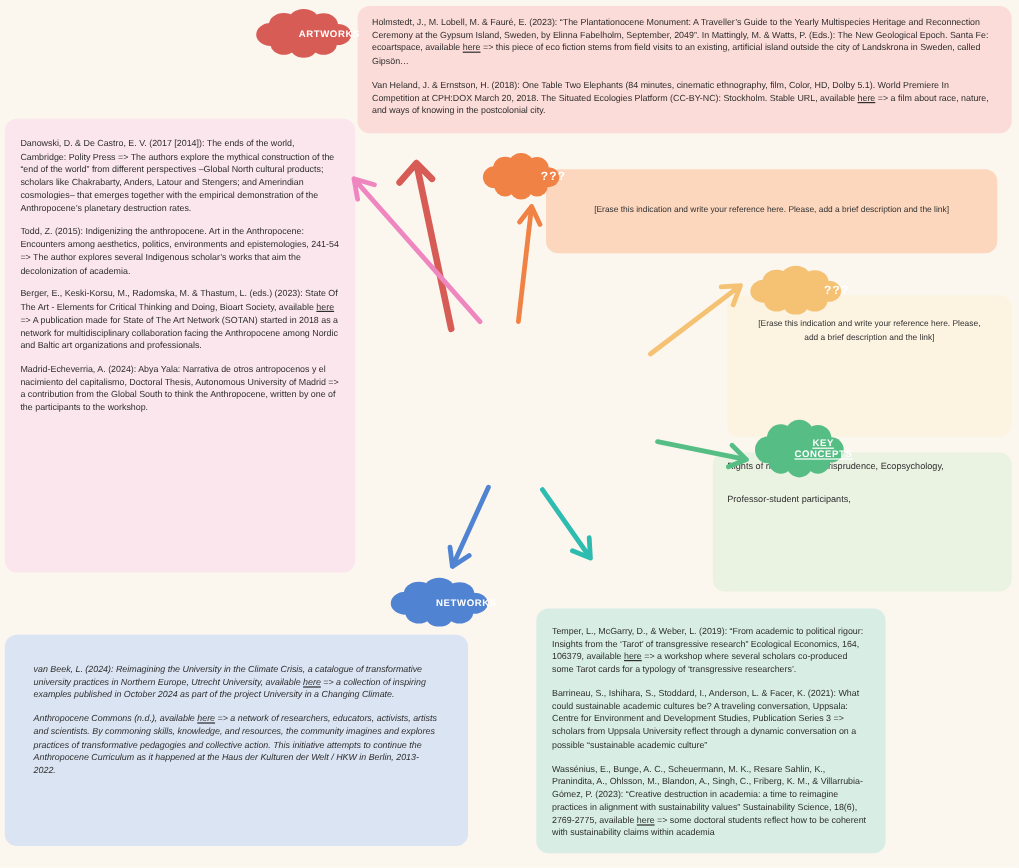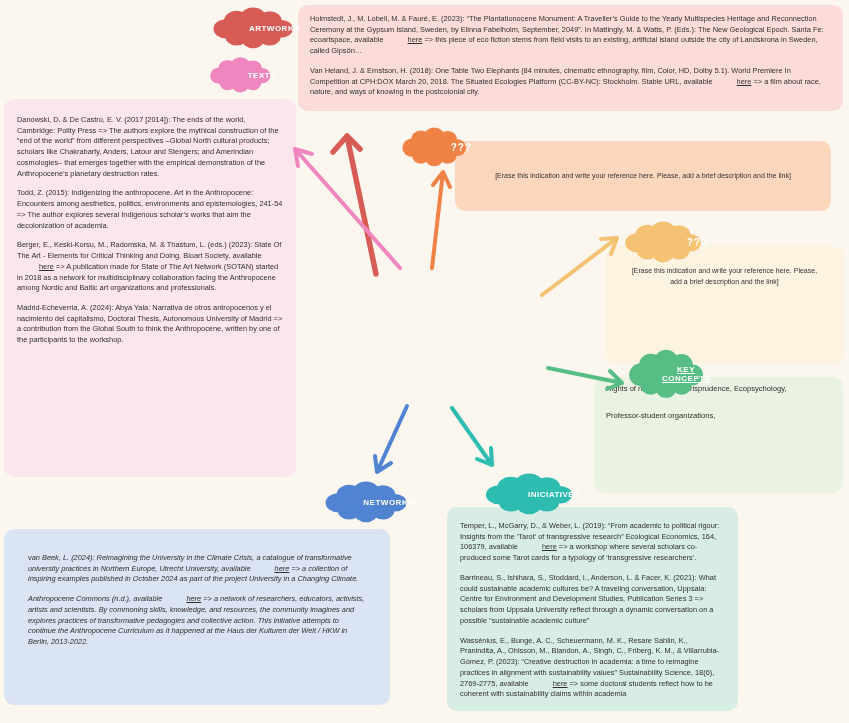--- a/index.html
+++ b/index.html
@@ -16,21 +16,21 @@
   .placeholder .ph-text{max-width:92%;}
   .arrows{position:absolute;left:0;top:0;z-index:2;pointer-events:none;}
   .arrow{fill:none;stroke-width:4;stroke-linecap:round;stroke-linejoin:round;}
   .arrow.thick{stroke-width:5.5;}
   .cloud{position:absolute;display:flex;align-items:center;justify-content:flex-end;z-index:3;}
   .cloud-svg{position:absolute;left:0;top:0;width:100%;height:100%;}
   .cloud-label{position:relative;color:#fff;font-weight:bold;font-size:8px;letter-spacing:.5px;text-align:center;text-transform:uppercase;}
   .cloud-label.q{font-size:10px;letter-spacing:1px;}
   .cloud-title{position:relative;color:#fff;text-align:center;transform:scaleX(0.92);}
   .cloud-title .para{margin:0;font-size:21px;font-weight:bold;letter-spacing:1px;line-height:1.22;}
-  u{text-underline-offset:1px;margin-left:22px;}
+  u{text-underline-offset:1px;}
 </style>
 </head>
 <body>
 
 <div class="board" style="background-color: rgb(251, 246, 238);">
 
   <svg width="0" height="0" style="position:absolute">
     <defs>
       <g id="cloudShape">
         <ellipse cx="100" cy="60" rx="68" ry="36"></ellipse>
@@ -61,21 +61,21 @@
   <div class="panel placeholder" style="left: 455px; top: 141px; width: 376px; height: 70px; background-color: rgb(252, 215, 189);">
     <span class="ph-text">[Erase this indication and write your reference here. Please, add a brief description and the link]</span>
   </div>
 
   <div class="panel placeholder placeholder-cream" style="left: 606px; top: 246px; width: 237px; height: 118px; background-color: rgb(253, 243, 225);">
     <span class="ph-text">[Erase this indication and write your reference here. Please, add a brief description and the link]</span>
   </div>
 
   <div class="panel refs panel-keyconcepts" style="left: 594px; top: 377px; width: 249px; height: 116px; padding: 6px 12px; background-color: rgb(234, 242, 226);">
       <p class="para">Rights of nature, Earth jurisprudence, Ecopsychology,</p>
-      <p class="para">Professor-student organizations,</p>
+      <p class="para">Professor-student participants,</p>
     </div>
 
   <div class="panel refs panel-networks" style="left: 4px; top: 529px; width: 386px; height: 176px; padding: 24px; background-color: rgb(219, 228, 242);">
       <p class="para">van Beek, L. (2024): Reimagining the University in the Climate Crisis, a catalogue of transformative university practices in Northern Europe, Utrecht University, available <u>here</u> =&gt; a collection of inspiring examples published in October 2024 as part of the project University in a Changing Climate.</p>
       <p class="para">Anthropocene Commons (n.d.), available <u>here</u> =&gt; a network of researchers, educators, activists, artists and scientists. By commoning skills, knowledge, and resources, the community imagines and explores practices of transformative pedagogies and collective action. This initiative attempts to continue the Anthropocene Curriculum as it happened at the Haus der Kulturen der Welt / HKW in Berlin, 2013-2022.</p>
     </div>
 
   <div class="panel refs" style="left: 447px; top: 507px; width: 291px; height: 204px; padding: 14px 13px; background-color: rgb(216, 238, 229);">
       <p class="para">Temper, L., McGarry, D., &amp; Weber, L. (2019): “From academic to political rigour: Insights from the ‘Tarot’ of transgressive research” Ecological Economics, 164, 106379, available <u>here</u> =&gt; a workshop where several scholars co-produced some Tarot cards for a typology of ‘transgressive researchers’.</p>
       <p class="para">Barrineau, S., Ishihara, S., Stoddard, I., Anderson, L. &amp; Facer, K. (2021): What could sustainable academic cultures be? A traveling conversation, Uppsala: Centre for Environment and Development Studies, Publication Series 3 =&gt; scholars from Uppsala University reflect through a dynamic conversation on a possible “sustainable academic culture”</p>
@@ -92,26 +92,20 @@
     <path class="arrow" d="M452,408 L492,465 M477,459 L492,465 L491,448" stroke="#2fbcb0"></path>
   </svg>
 
   <div class="cloud" style="left:208px;top:6px;width:92px;height:44px;">
     <svg class="cloud-svg" viewBox="0 0 200 120" preserveAspectRatio="none">
       <use href="#cloudShape" fill="#d85c56"></use>
       </svg>
     <span class="cloud-label">ARTWORKS</span>
   </div>
 
-  <div class="cloud" style="left:206px;top:56px;width:70px;height:38px;">
-    <svg class="cloud-svg" viewBox="0 0 200 120" preserveAspectRatio="none">
-      <use href="#cloudShape" fill="#ef86bf"></use>
-      </svg>
-    <span class="cloud-label">TEXTS</span>
-  </div>
 
   <div class="cloud" style="left:398px;top:126px;width:74px;height:42px;">
     <svg class="cloud-svg" viewBox="0 0 200 120" preserveAspectRatio="none">
       <use href="#cloudShape" fill="#f08245"></use>
       </svg>
     <span class="cloud-label q">???</span>
   </div>
 
   <div class="cloud" style="left:620px;top:220px;width:88px;height:44px;">
     <svg class="cloud-svg" viewBox="0 0 200 120" preserveAspectRatio="none">
@@ -127,21 +121,15 @@
     <span class="cloud-label" style="width:48px;text-decoration:underline;">KEY CONCEPTS</span>
   </div>
 
   <div class="cloud" style="left:320px;top:480px;width:94px;height:44px;">
     <svg class="cloud-svg" viewBox="0 0 200 120" preserveAspectRatio="none">
       <use href="#cloudShape" fill="#5083d2"></use>
       </svg>
     <span class="cloud-label">NETWORKS</span>
   </div>
 
-  <div class="cloud" style="left:480px;top:472px;width:100px;height:44px;">
-    <svg class="cloud-svg" viewBox="0 0 200 120" preserveAspectRatio="none">
-      <use href="#cloudShape" fill="#2fbcb0"></use>
-      </svg>
-    <span class="cloud-label">INICIATIVES</span>
-  </div>
 
 
 </div>
 
 </body></html>

